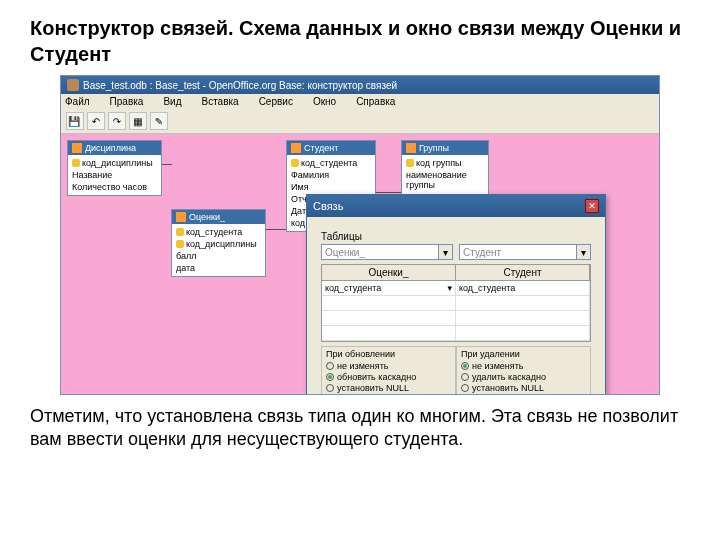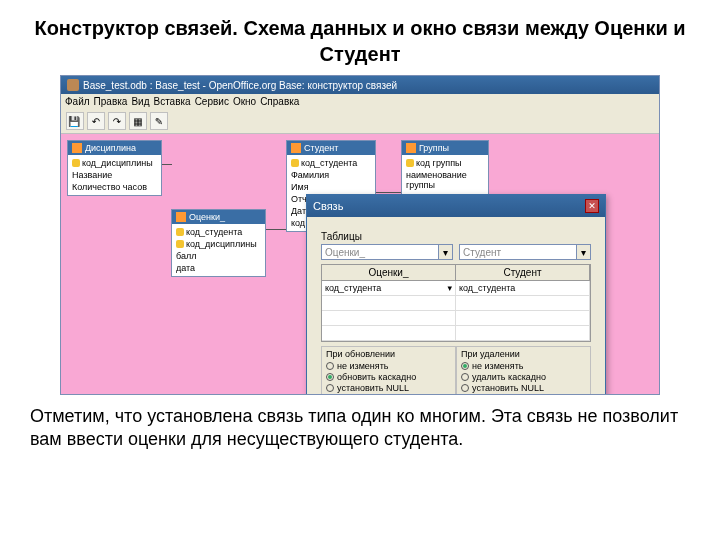--- a/index.html
+++ b/index.html
@@ -1,22 +1,22 @@
 <!DOCTYPE html>
 <html><head>
 <meta charset="utf-8">
 <style>
 * { margin: 0; padding: 0; box-sizing: border-box; font-family: Arial, sans-serif; }
 body { background: #fff; width: 720px; height: 540px; overflow: hidden; }
 .slide { padding: 15px 30px; }
-.slide-title { font-size: 20px; text-align: center; margin-bottom: 8px; line-height: 1.3; }
+.slide-title { font-size: 20px; margin-bottom: 8px; line-height: 1.3; }
 .app-window { border: 1px solid #7a8fb5; width: 600px; margin: 0 auto; background: #ece9d8; }
 .titlebar { background: linear-gradient(to bottom, #3a6ea5, #2c5a8e); color: #fff; padding: 3px 6px; font-size: 10px; display: flex; align-items: center; }
 .titlebar-icon { width: 12px; height: 12px; background: #b85; margin-right: 4px; border-radius: 2px; }
-.menubar { background: #ece9d8; padding: 2px 4px; font-size: 10px; display: flex; gap: 4px; }
+.menubar { background: #ece9d8; padding: 2px 4px; font-size: 10px; display: flex; gap: 20px; }
 .menubar span { cursor: default; }
 .toolbar { background: #ece9d8; padding: 3px 5px; border-bottom: 1px solid #c0c0c0; display: flex; gap: 3px; }
 .tb-btn { width: 18px; height: 18px; border: 1px solid #c0c0c0; background: #f5f5f0; display: flex; align-items: center; justify-content: center; font-size: 10px; }
 .canvas { background: #f9a8d4; height: 260px; position: relative; overflow: hidden; }
 .table-box { position: absolute; background: #fff; border: 1px solid #7a8fb5; font-size: 9px; width: 95px; }
 .table-head { background: #3a6ea5; color: #fff; padding: 2px 4px; display: flex; align-items: center; gap: 3px; }
 .table-head::before { content: ''; width: 10px; height: 10px; background: #f93; display: inline-block; }
 .table-body { padding: 2px; }
 .field-row { display: flex; align-items: center; gap: 2px; padding: 1px 2px; }
 .key-icon { width: 8px; height: 8px; background: #f4c430; border-radius: 2px; display: inline-block; }

